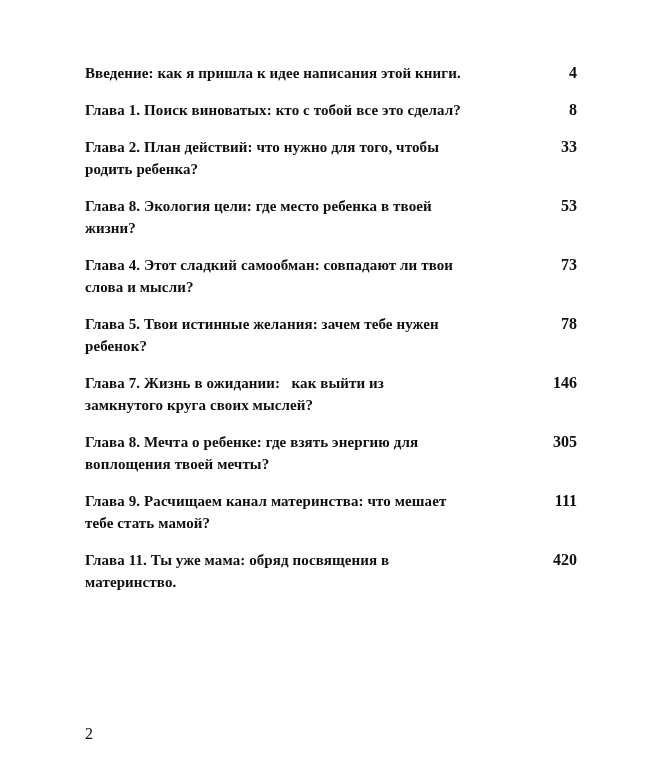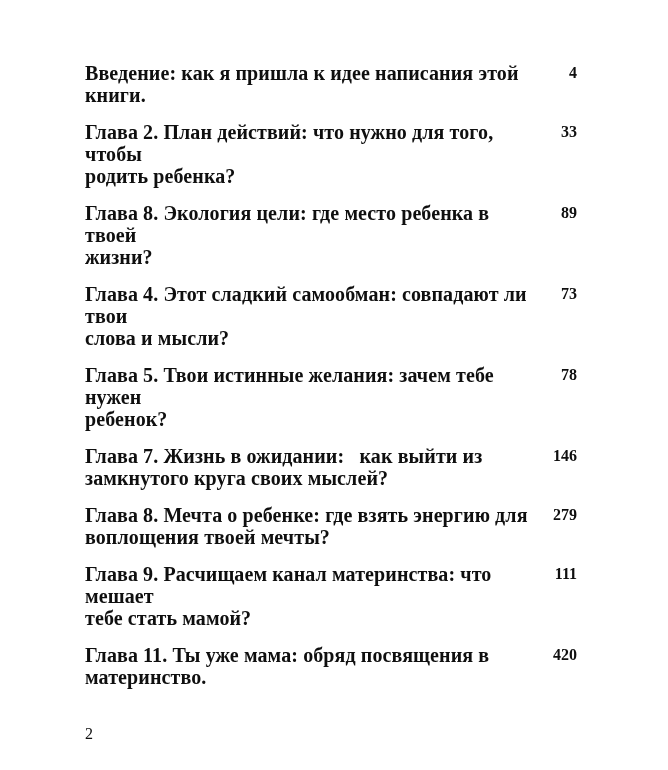--- a/index.html
+++ b/index.html
@@ -26,21 +26,21 @@
   .entry {
     display: flex;
     justify-content: space-between;
     align-items: flex-start;
     margin-bottom: 15px;
   }
   .entry-title {
     flex: 1 1 auto;
     max-width: 444px;
     font-weight: bold;
-    font-size: 20px;
+    font-size: 15px;
     line-height: 22px;
     white-space: pre-wrap;
     letter-spacing: 0.1px;
   }
   .entry-page {
     flex: 0 0 auto;
     min-width: 42px;
     text-align: right;
     font-weight: bold;
     font-size: 16px;
@@ -63,31 +63,35 @@
 
 <div class="page">
 
   <main class="toc">
 
     <div class="entry">
       <span class="entry-title">Введение: как я пришла к идее написания этой книги.</span>
       <span class="entry-page">4</span>
     </div>
 
+    <div class="entry">
+      <span class="entry-title">Глава 1. Поиск виноватых: кто с тобой все это сделал?</span>
+      <span class="entry-page">8</span>
+    </div>
 
     <div class="entry">
       <span class="entry-title">Глава 2. План действий: что нужно для того, чтобы
 родить ребенка?</span>
       <span class="entry-page">33</span>
     </div>
 
     <div class="entry">
       <span class="entry-title">Глава 8. Экология цели: где место ребенка в твоей
 жизни?</span>
-      <span class="entry-page">89</span>
+      <span class="entry-page">53</span>
     </div>
 
     <div class="entry">
       <span class="entry-title">Глава 4. Этот сладкий самообман: совпадают ли твои
 слова и мысли?</span>
       <span class="entry-page">73</span>
     </div>
 
     <div class="entry">
       <span class="entry-title">Глава 5. Твои истинные желания: зачем тебе нужен
@@ -98,21 +102,21 @@
 
     <div class="entry">
       <span class="entry-title">Глава 7. Жизнь в ожидании:   как выйти из
 замкнутого круга своих мыслей?</span>
       <span class="entry-page">146</span>
     </div>
 
     <div class="entry">
       <span class="entry-title">Глава 8. Мечта о ребенке: где взять энергию для
 воплощения твоей мечты?</span>
-      <span class="entry-page">279</span>
+      <span class="entry-page">305</span>
     </div>
 
     <div class="entry">
       <span class="entry-title">Глава 9. Расчищаем канал материнства: что мешает
 тебе стать мамой?</span>
       <span class="entry-page">111</span>
     </div>
 
 
     <div class="entry">

